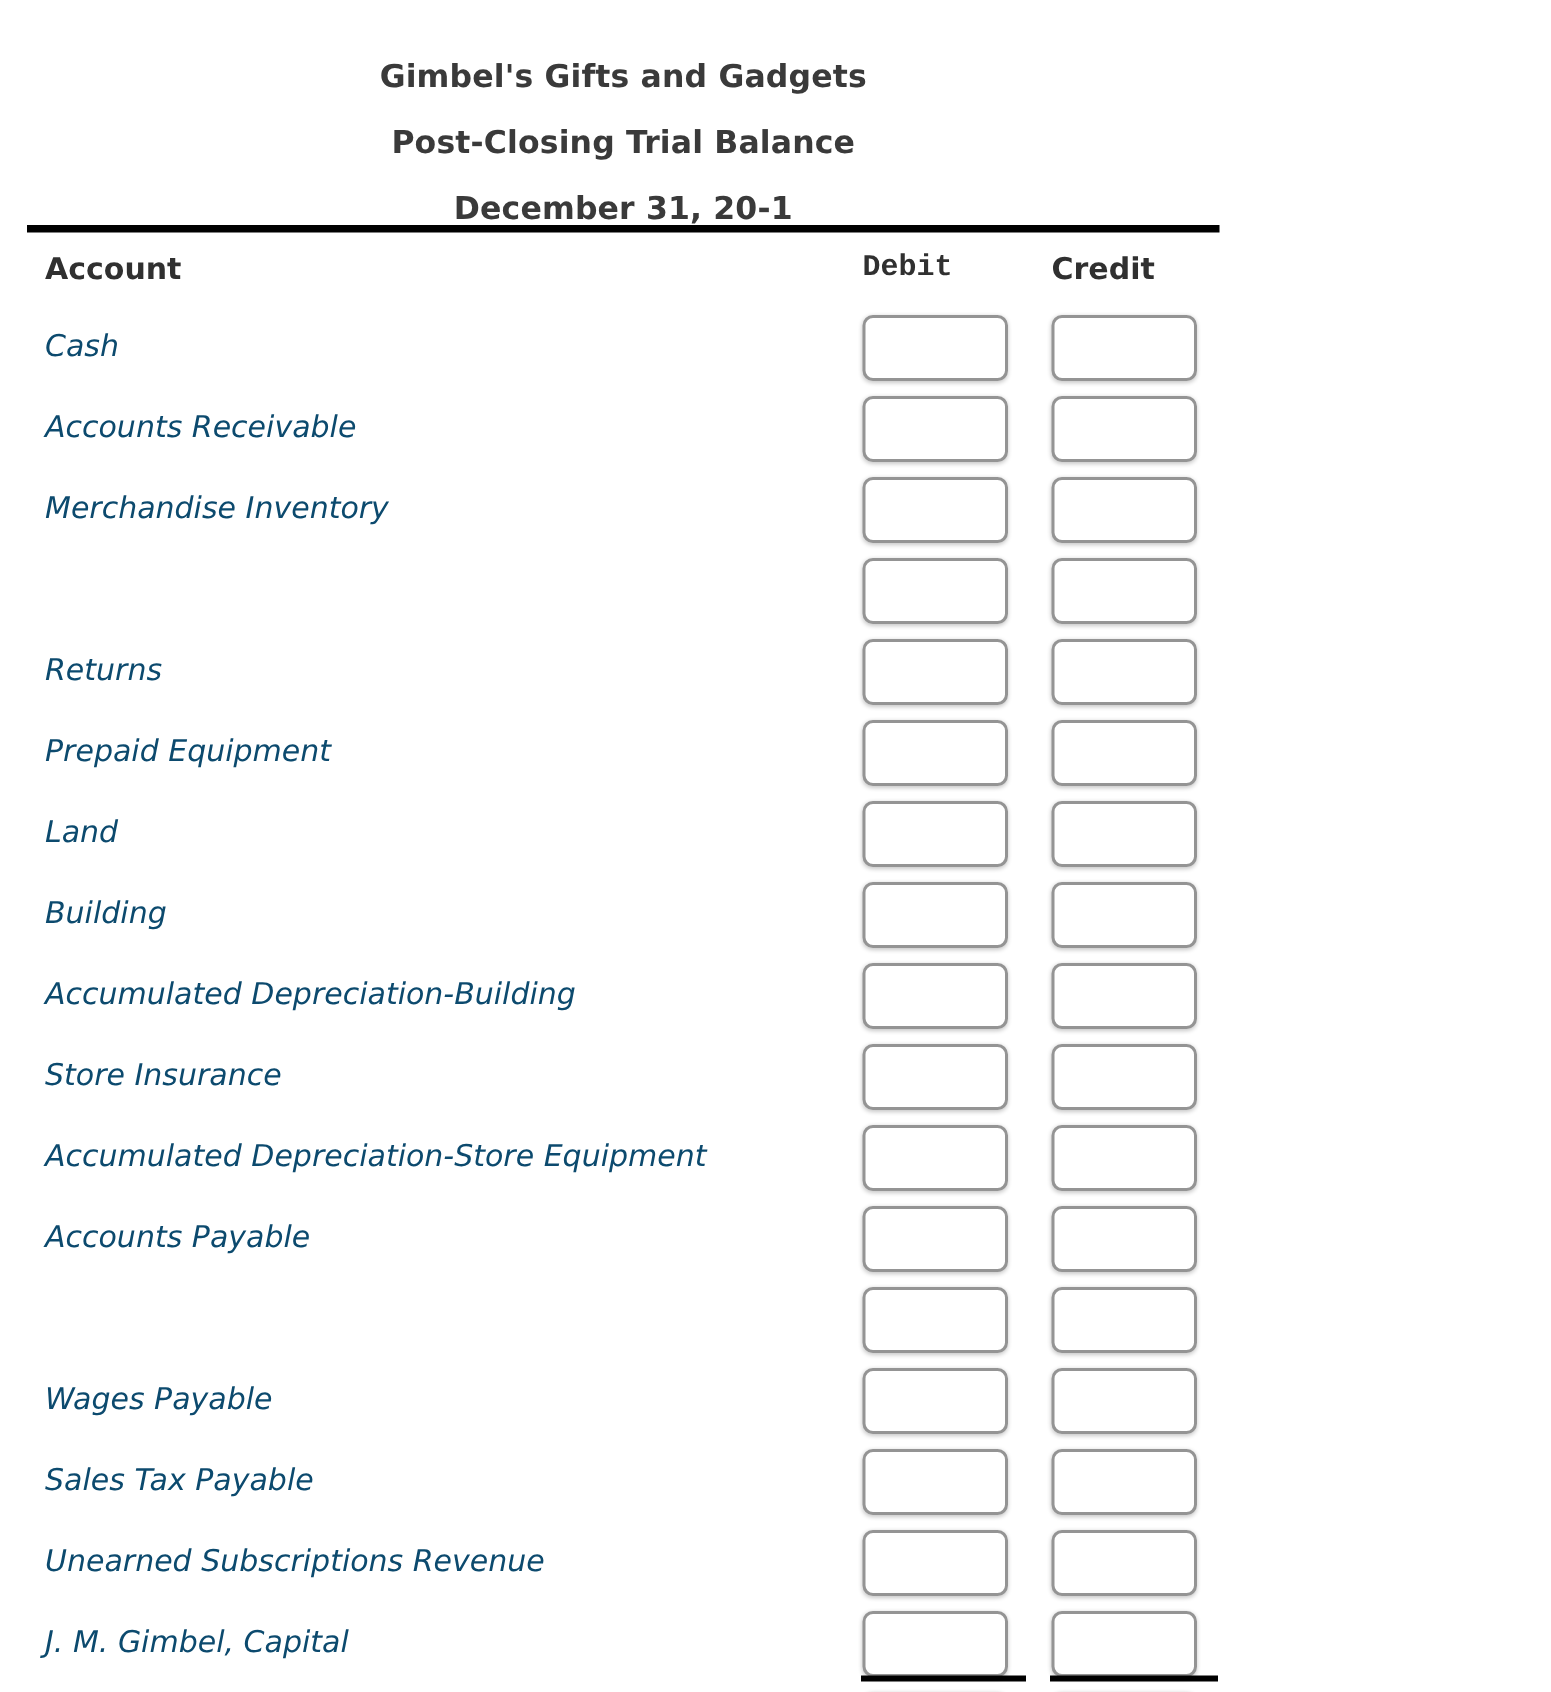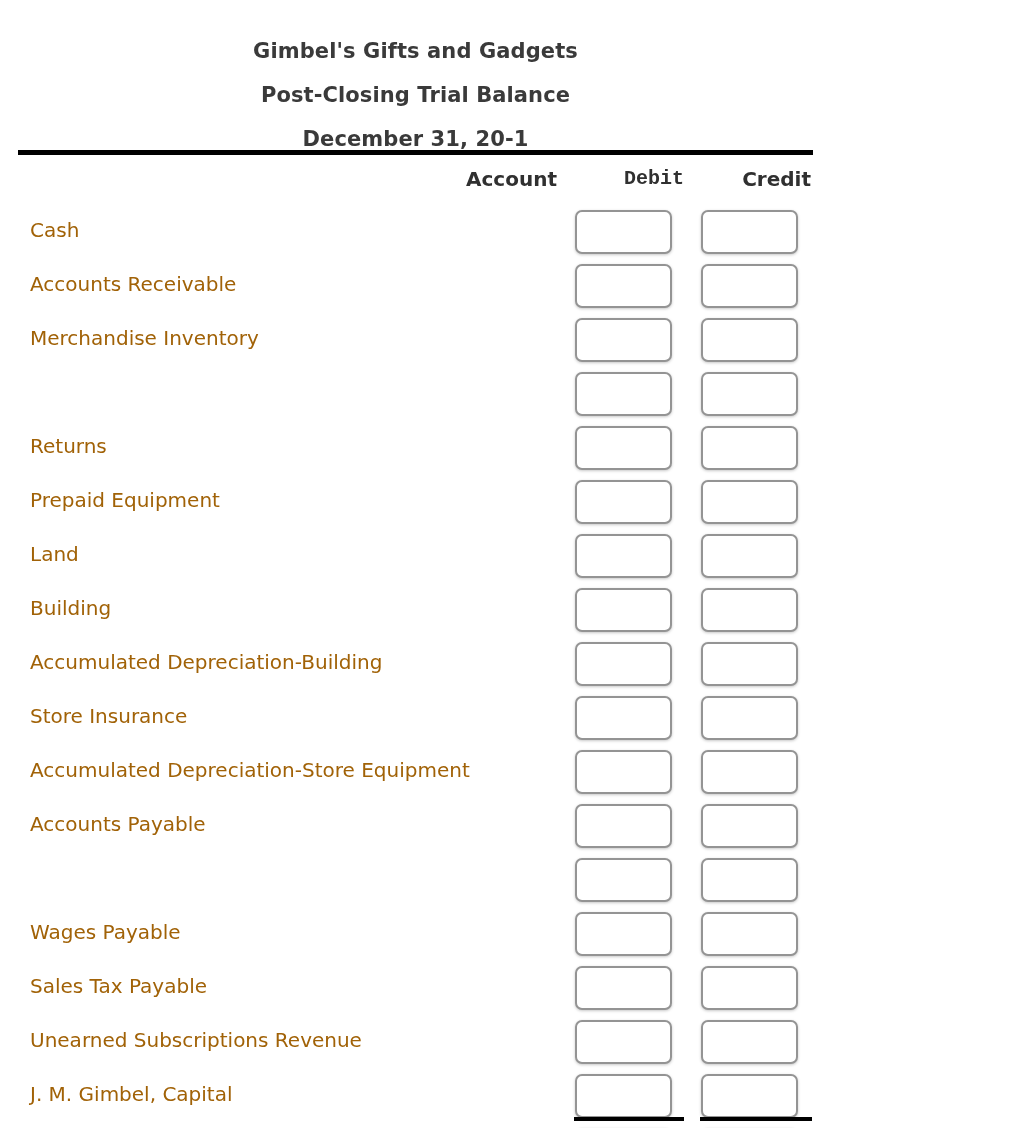--- a/index.html
+++ b/index.html
@@ -56,21 +56,21 @@
     left: 0;
     top: 127px;
     width: 1034px;
     height: 32px;
   }
   .col-head {
     position: absolute;
     font-size: 20px;
     font-weight: bold;
     color: #303030;
-    text-align: right;
+    text-align: left;
     white-space: nowrap;
   }
   .col-head.account { left: 30px;  width: 527px; }
   .col-head.debit   { left: 575px; width: 109px; font-family: Liberation Mono, monospace; }
   .col-head.credit  { left: 701px; width: 110px; }
 
   
   .rows {
     position: absolute;
     left: 0;
@@ -81,22 +81,23 @@
     position: relative;
     height: 54px;
   }
   .row-label {
     position: absolute;
     left: 30px;
     top: 0;
     height: 48px;
     line-height: 48px;
     font-size: 20px;
-    color: #a16207;
+    color: #0c4a6e;
     white-space: nowrap;
+    font-style: italic;
   }
   .cell {
     position: absolute;
     top: 4px;
     width: 97px;
     height: 44px;
     box-sizing: border-box;
     background: #ffffff;
     border: 2px solid #949494;
     border-radius: 7px;

